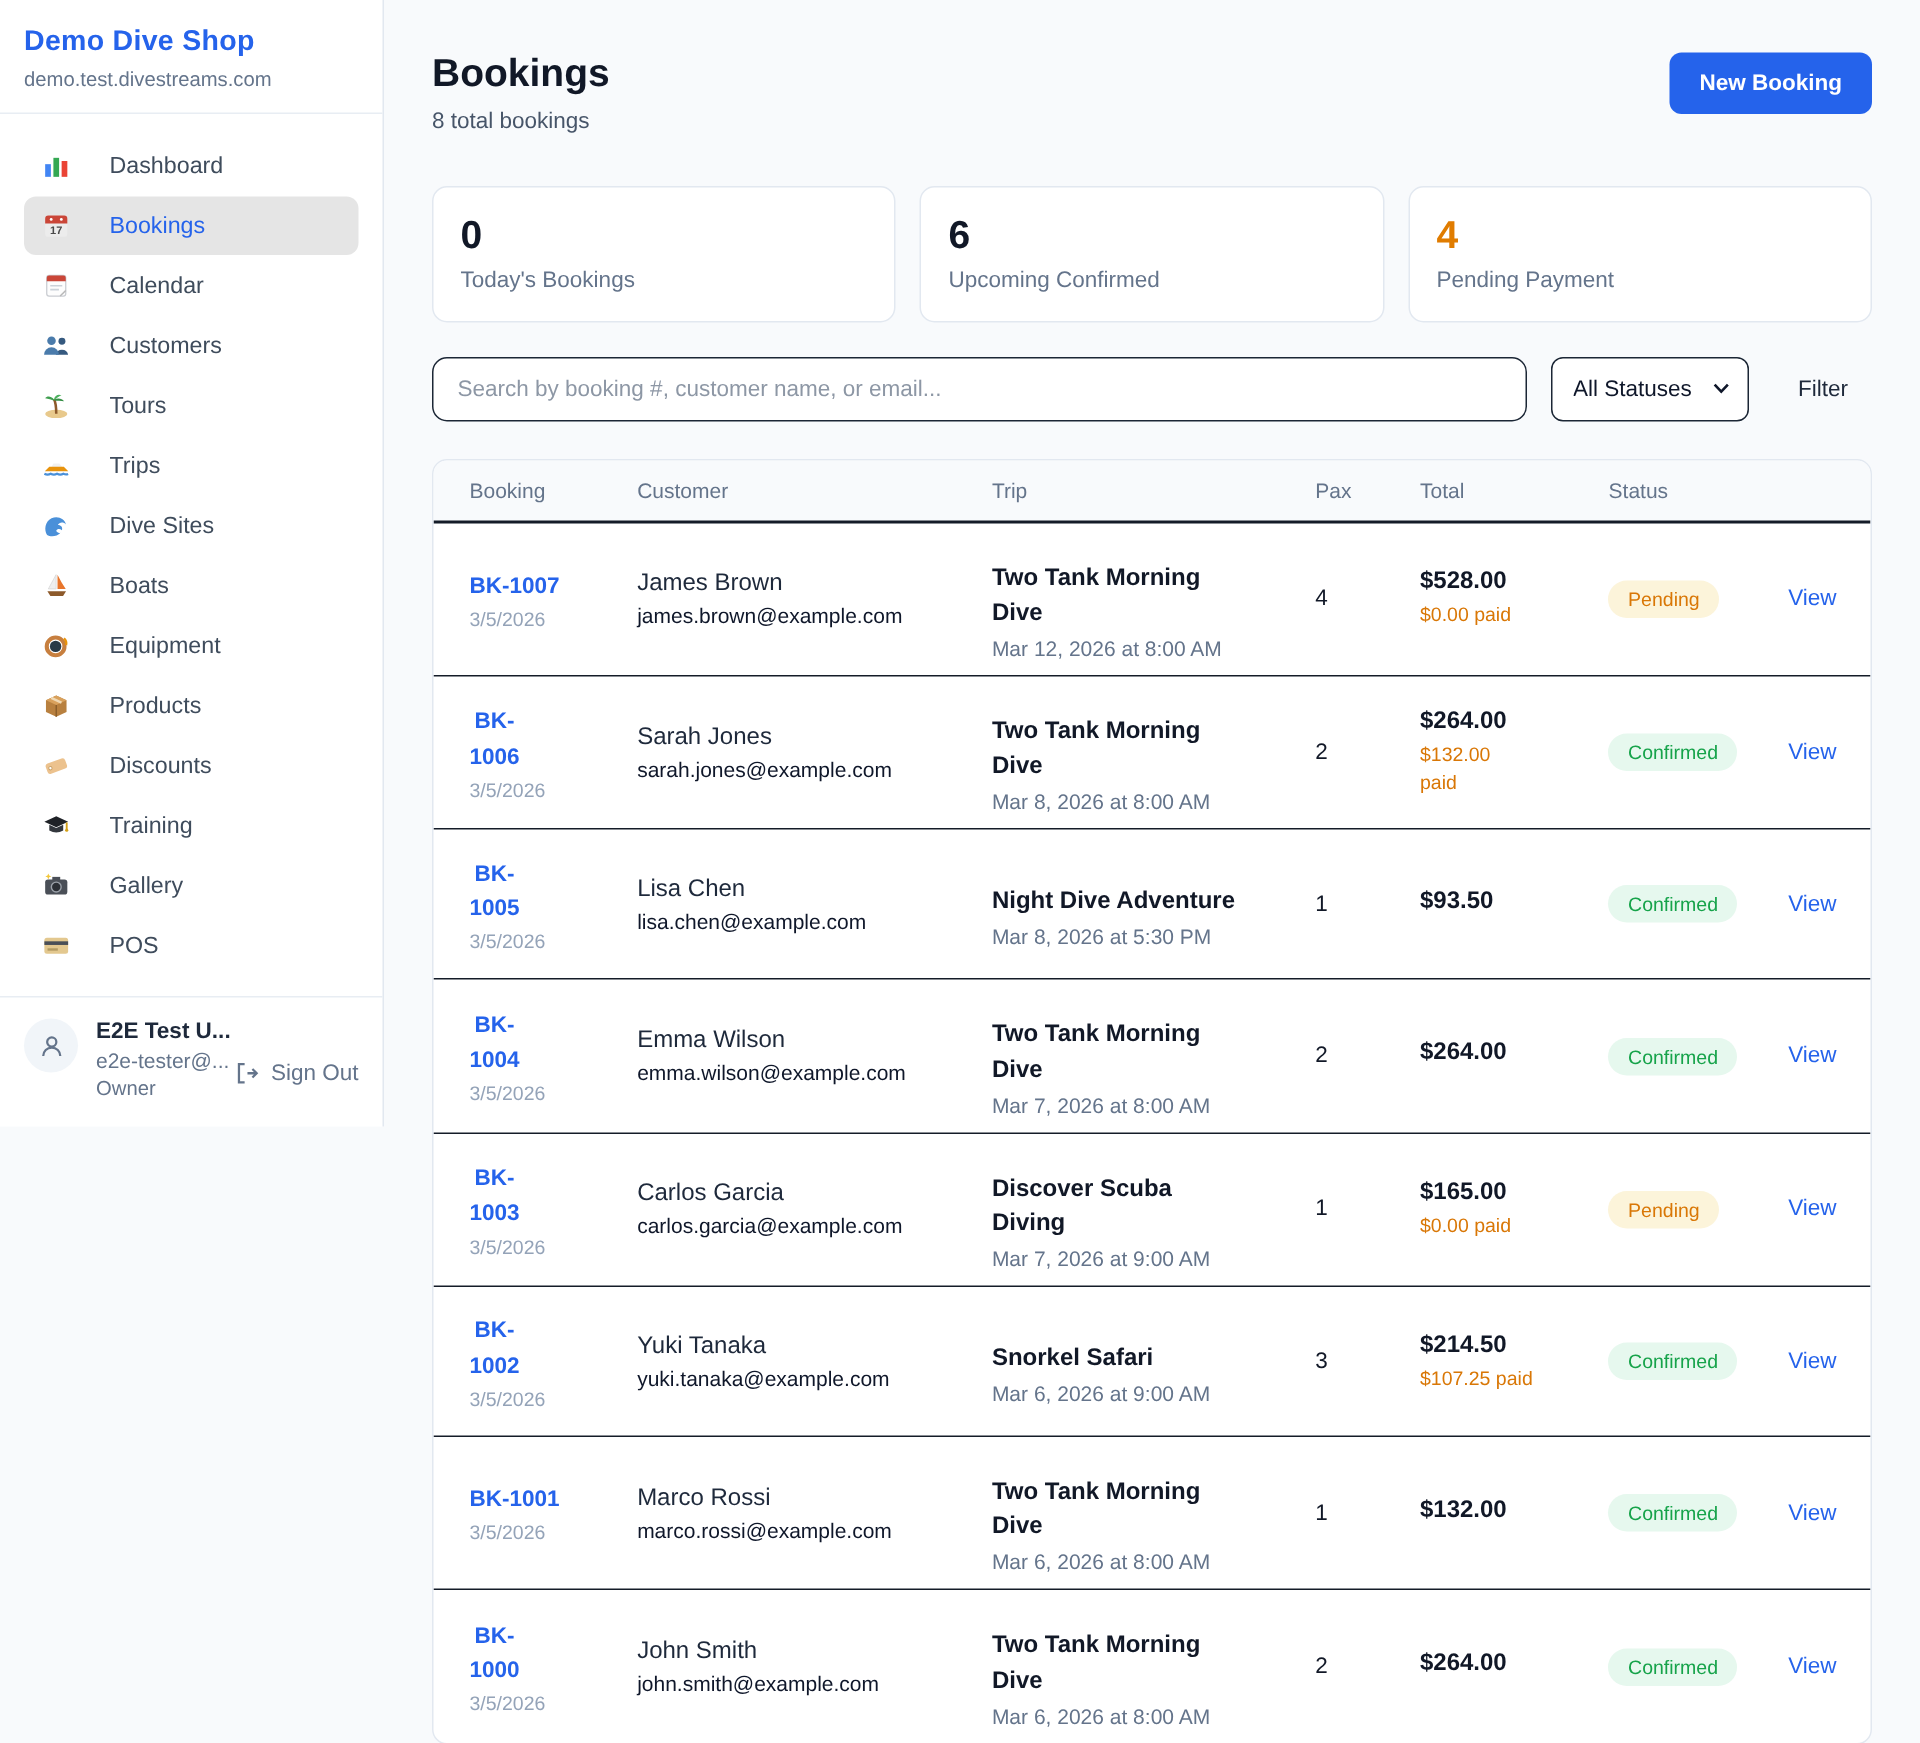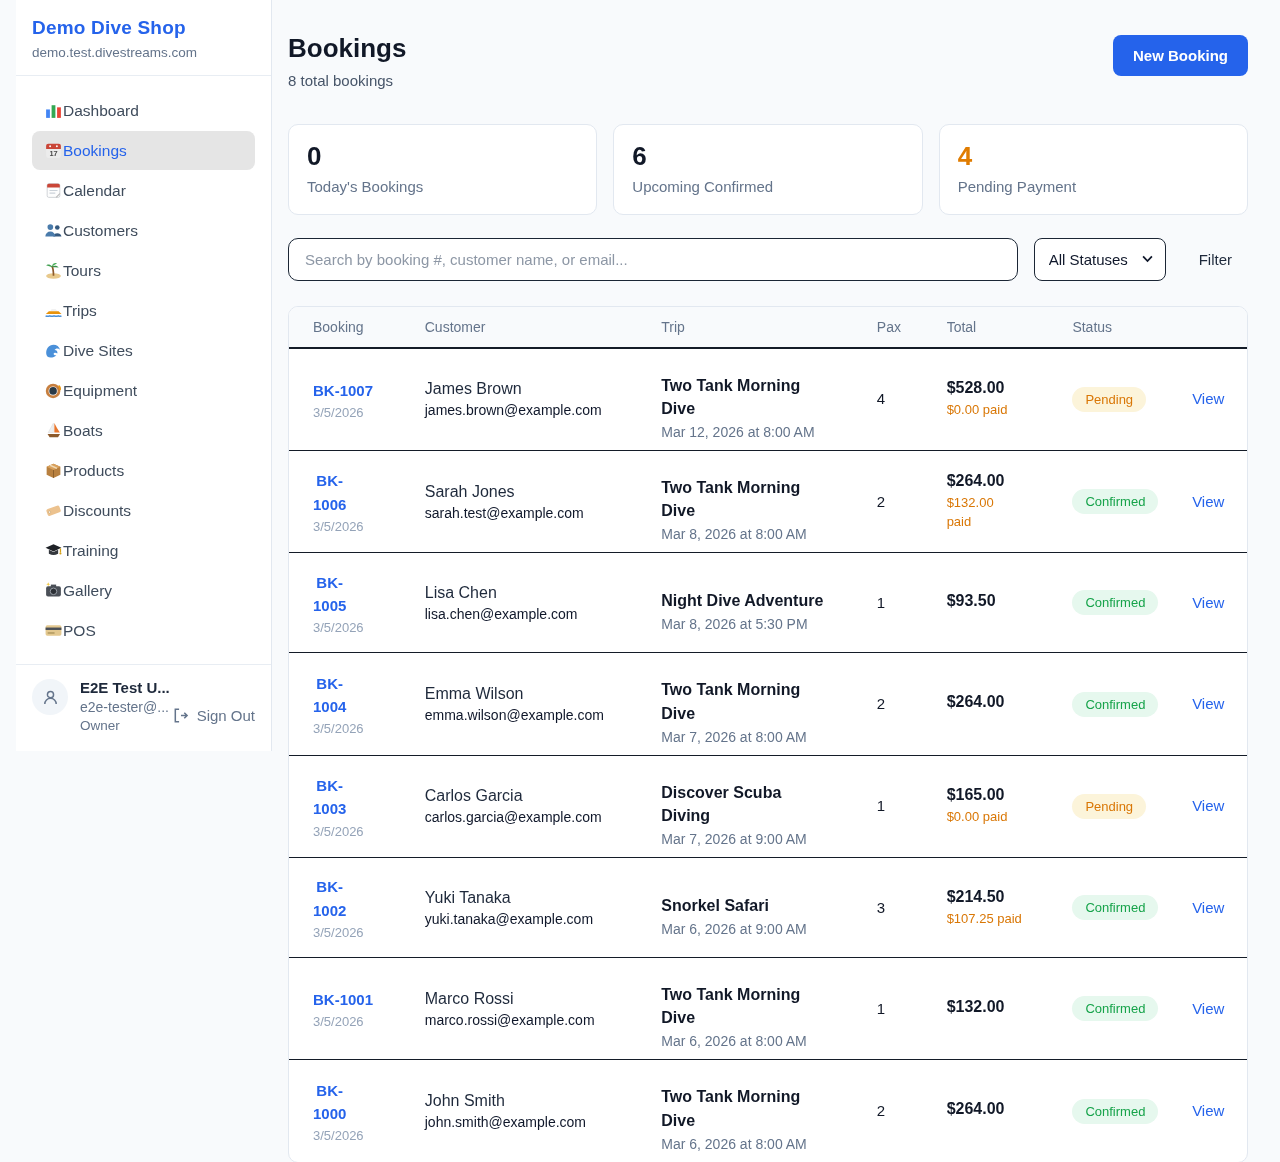--- a/index.html
+++ b/index.html
@@ -8,30 +8,30 @@
     position:relative;
     background:#f8fafc;
     font-family:"Liberation Sans", sans-serif;
     color:#0f172a;
     overflow:hidden;
   }
   .pre { white-space:pre-line; }
 
   
   .sidebar {
-    position:absolute; left:16px; top:0; width:256px;
+    position:absolute; left:0; top:0; width:256px;
     background:#ffffff; border-right:1px solid #e2e8f0;
   }
   .brand { padding:17px 16px 15px; }
   .brand-name { font-size:19px; font-weight:bold; color:#2563eb; letter-spacing:.2px; }
   .brand-domain { font-size:13.5px; color:#64748b; margin-top:6px; }
   .sb-divider { border-top:1px solid #e8edf3; }
   .nav { padding:15px 16px 13px; }
   .nav-item {
-    display:flex; align-items:center; gap:0;
+    display:flex; align-items:center; gap:26px;
     padding:10px 12px; border-radius:8px; margin-bottom:1px;
     font-size:15.5px; color:#3f4c5c; cursor:pointer;
   }
   .nav-item.active { background:#e5e5e5; color:#2563eb; }
   .nav-icon { width:19px; height:19px; display:inline-flex; flex:none; }
   .nav-icon svg { width:19px; height:19px; }
 
   .user-section { padding:14px 16px 18px; display:flex; gap:12px; position:relative; }
   .avatar {
     width:36px; height:36px; border-radius:50%; background:#f1f5f9;
@@ -192,36 +192,36 @@
       <span class="nav-icon">
           <svg viewBox="0 0 18 18">
             <path d="M3.2 14.8 C1.2 12 1.8 6.3 6 4.3 C10 2.4 14.3 4.6 15.2 8.2 C13.6 6.5 10.9 6.6 10 8.6 C12.1 8.6 13.2 10.2 12.6 11.8 C11.1 10.7 9.5 11 9 12.2 C9.5 13.3 10.6 13.8 11.7 13.4 C9.6 15.9 5.3 16.2 3.2 14.8 Z" fill="#4a90d9"></path>
           </svg>
         </span>
       <span>Dive Sites</span>
     </div>
     <div class="nav-item">
       <span class="nav-icon">
           <svg viewBox="0 0 18 18">
+            <path d="M8.9 2 L8.9 11 L4 11 Z" fill="#efefef" stroke="#d8d8d8" stroke-width="0.5"></path>
+            <path d="M9.8 2 L9.8 11 L15 11 Q12.2 7 9.8 2 Z" fill="#e8762c"></path>
+            <path d="M3.4 12.4 h11.8 l-1.9 3 h-8 z" fill="#8d5a2b"></path>
+          </svg>
+        </span>
+      <span>Boats</span>
+    </div>
+    <div class="nav-item">
+      <span class="nav-icon">
+          <svg viewBox="0 0 18 18">
             <circle cx="8.6" cy="9.4" r="5.6" fill="none" stroke="#c77f3f" stroke-width="2.6"></circle>
             <circle cx="8.6" cy="9.4" r="3.6" fill="#2a3a47"></circle>
             <path d="M13.8 4.4 q2 1.6 1.4 4.2" stroke="#e8930c" stroke-width="1.5" fill="none"></path>
           </svg>
         </span>
       <span>Equipment</span>
-    </div>
-    <div class="nav-item">
-      <span class="nav-icon">
-          <svg viewBox="0 0 18 18">
-            <path d="M8.9 2 L8.9 11 L4 11 Z" fill="#efefef" stroke="#d8d8d8" stroke-width="0.5"></path>
-            <path d="M9.8 2 L9.8 11 L15 11 Q12.2 7 9.8 2 Z" fill="#e8762c"></path>
-            <path d="M3.4 12.4 h11.8 l-1.9 3 h-8 z" fill="#8d5a2b"></path>
-          </svg>
-        </span>
-      <span>Boats</span>
     </div>
     <div class="nav-item">
       <span class="nav-icon">
           <svg viewBox="0 0 18 18">
             <path d="M2.5 5.5 L9 2.5 L15.5 5.5 L15.5 13 L9 16 L2.5 13 Z" fill="#b8803f"></path>
             <path d="M2.5 5.5 L9 8.5 L15.5 5.5 L9 2.5 Z" fill="#d9a15c"></path>
             <path d="M9 8.5 V16" stroke="#8a5d2a" stroke-width="0.9"></path>
             <path d="M5.8 4 L12.3 7" stroke="#f0d9b5" stroke-width="1.5"></path>
           </svg>
         </span>
@@ -367,21 +367,21 @@
       <div class="col-status"><span class="badge pending">Pending</span></div>
       <div class="col-view"><a class="view-link">View</a></div>
     </div>
 
     <div class="trow">
       <div class="col-booking"><a class="bk-id pre">BK-
 1006</a>
         <div class="bk-date">3/5/2026</div></div>
       <div class="col-customer">
           <div class="cust-name">Sarah Jones</div>
-        <div class="cust-email">sarah.test@example.com</div>
+        <div class="cust-email">sarah.jones@example.com</div>
         </div>
       <div class="col-trip">
           <div class="trip-name pre">Two Tank Morning
 Dive</div>
         <div class="trip-dt">Mar 8, 2026 at 8:00 AM</div>
         </div>
       <div class="col-pax"><span class="pax-val">2</span></div>
       <div class="col-total">
           <div class="total-val">$264.00</div>
         <div class="paid-val pre">$132.00

